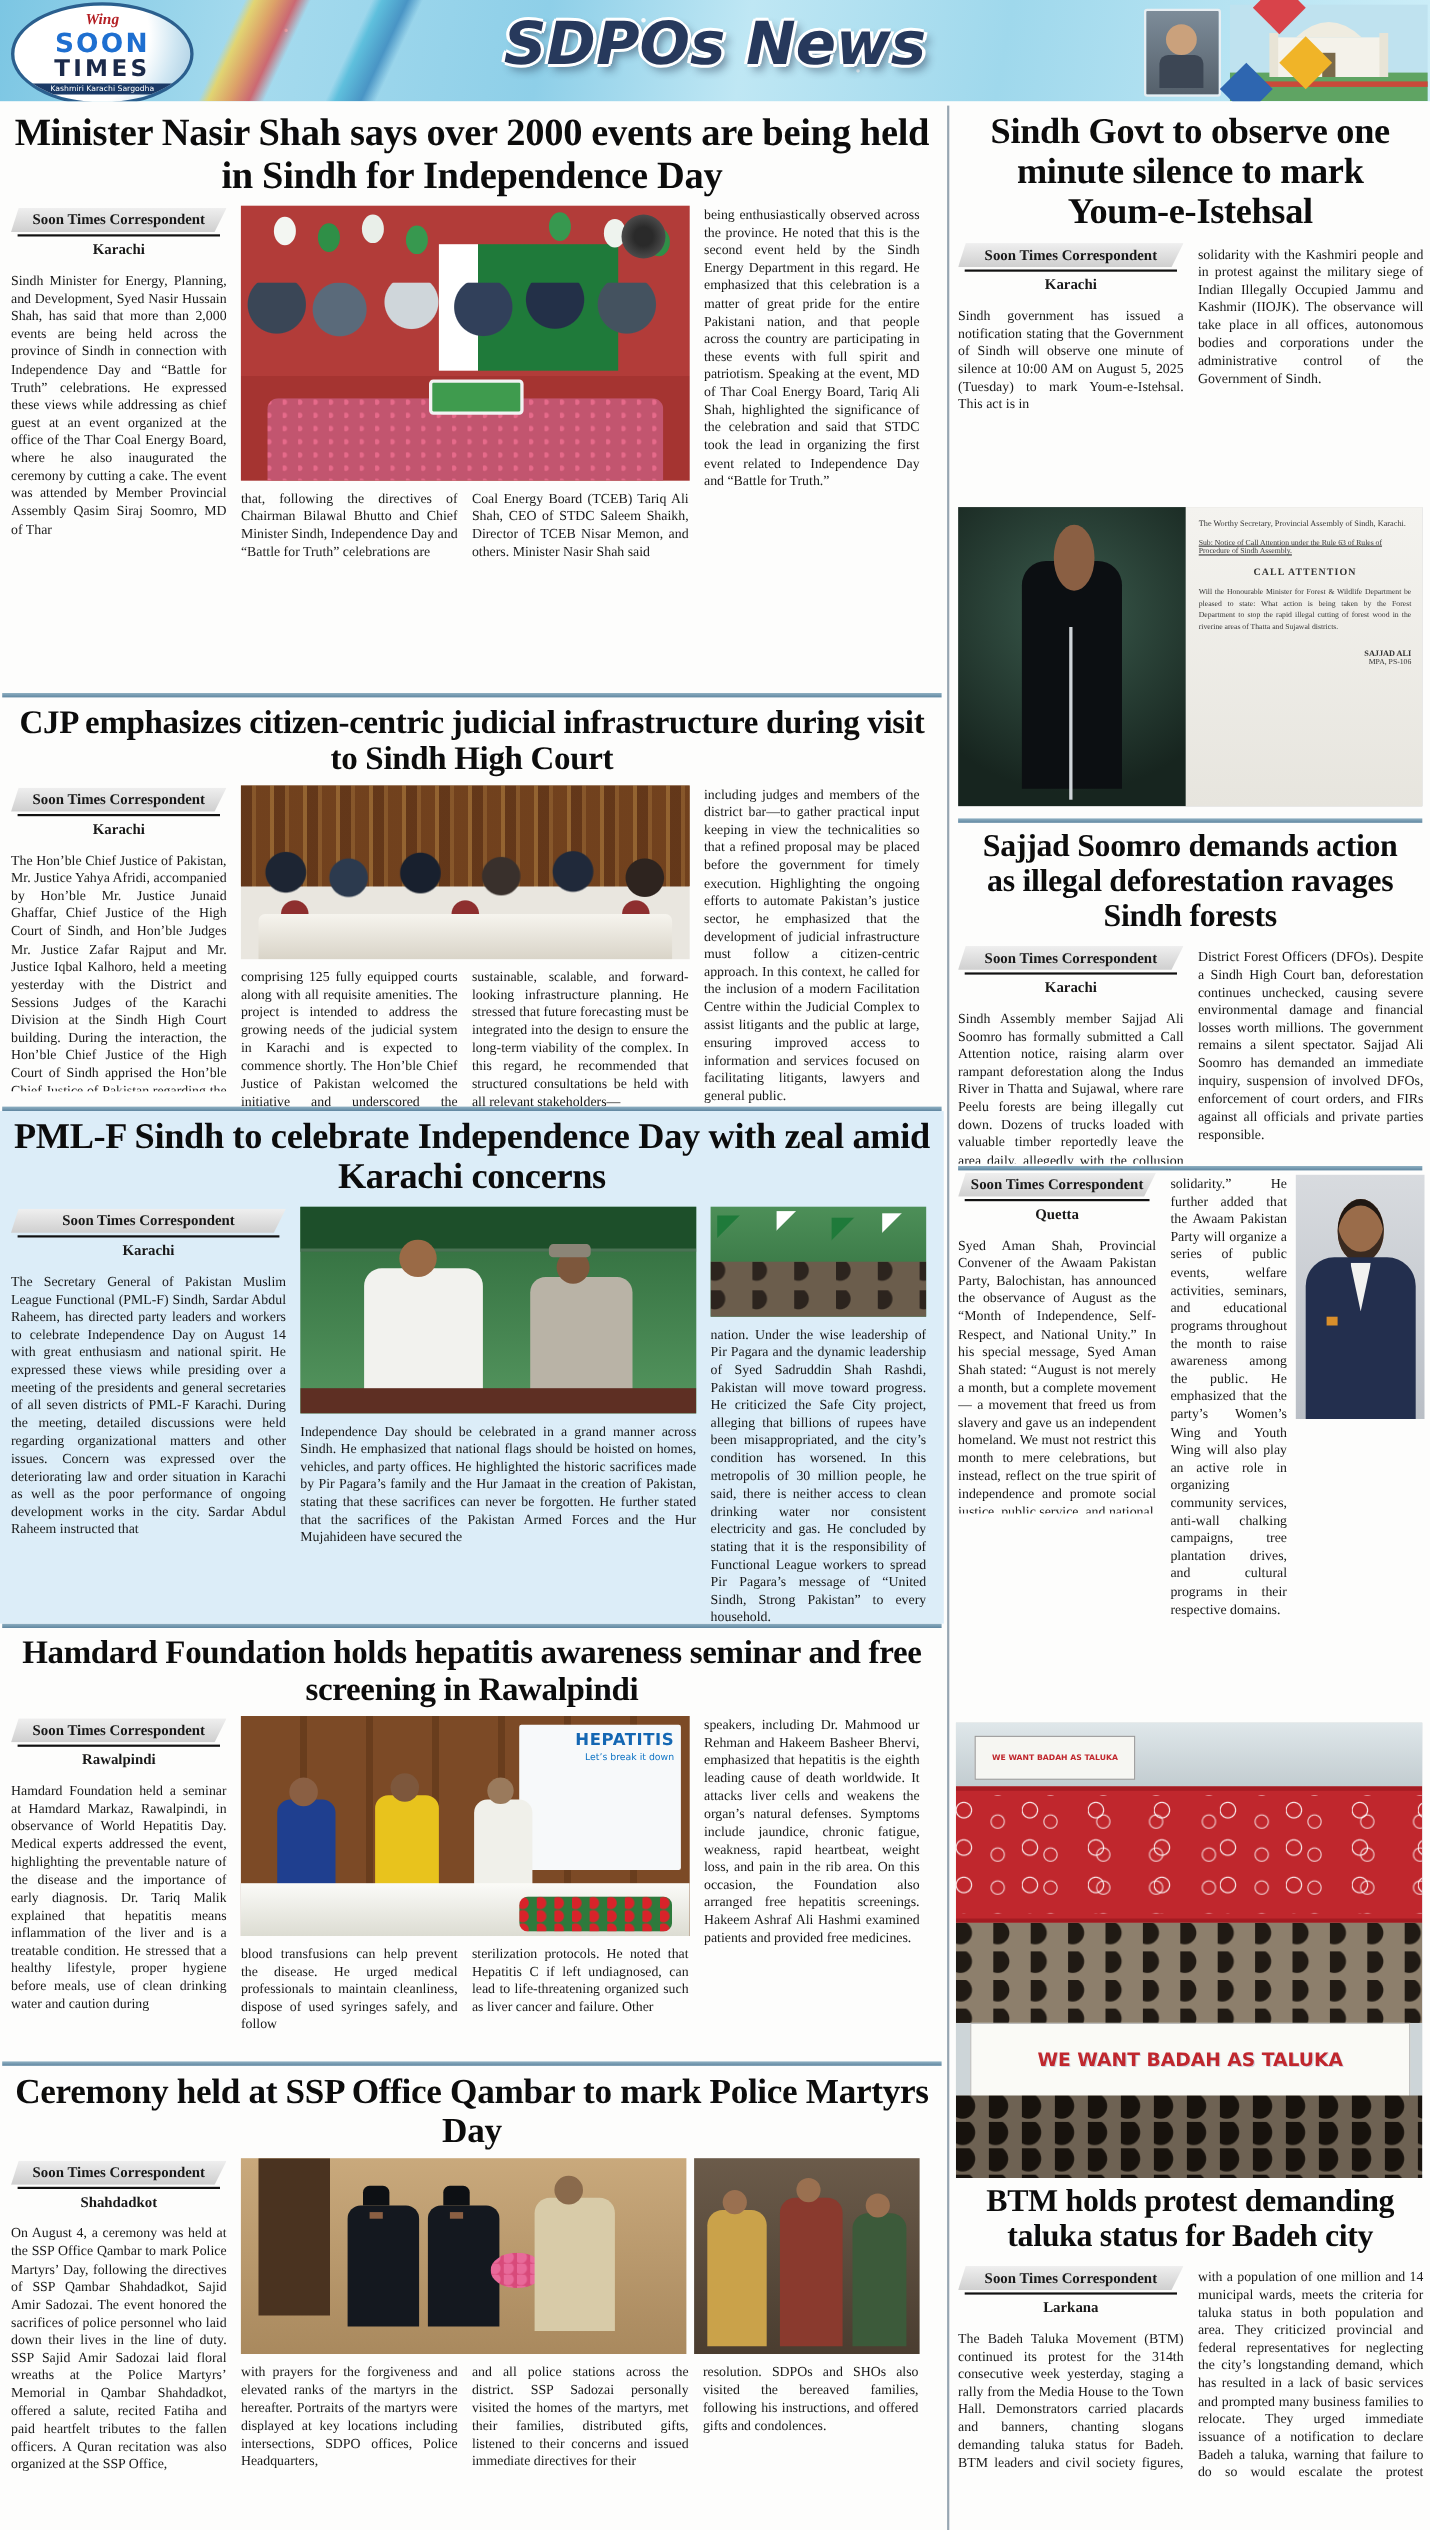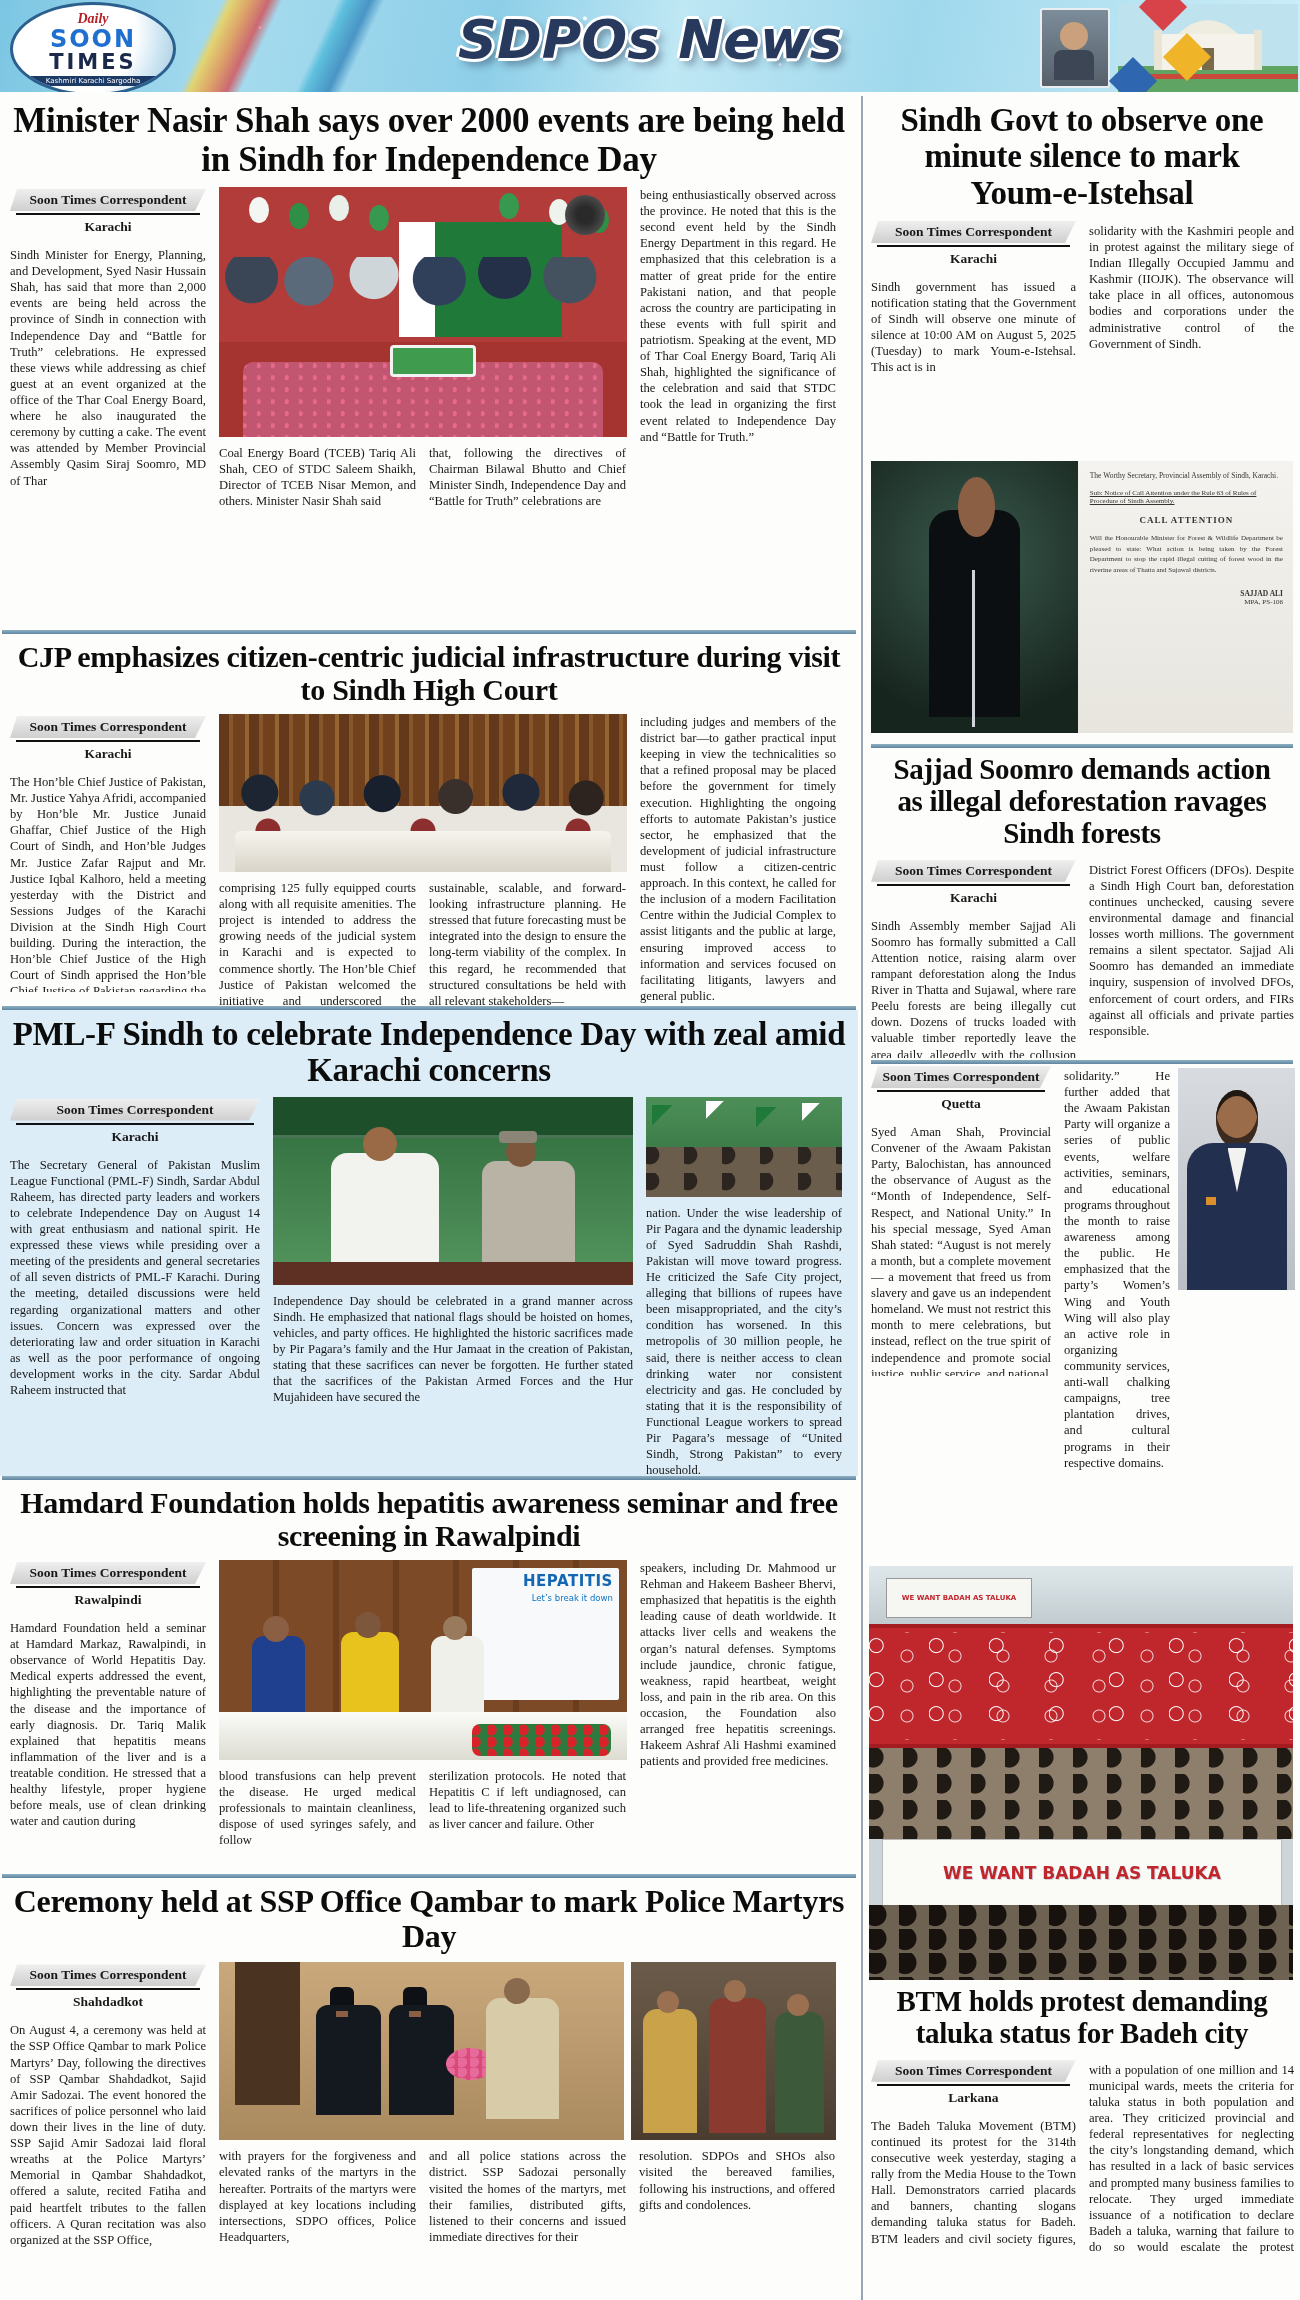--- a/index.html
+++ b/index.html
@@ -186,21 +186,21 @@
   .subrow{display:flex;gap:13px;margin-top:8px;}
 </style>
 </head>
 <body>
 
 <div class="page">
 
   <header class="masthead">
     <div class="mast-streaks"></div>
     <div class="logo">
-      <div class="logo-daily">Daily</div>
+      <div class="logo-daily">Wing</div>
       <div class="logo-soon">SOON</div>
       <div class="logo-times">TIMES</div>
       <div class="logo-cities">Kashmiri  Karachi  Sargodha</div>
 
     </div>
     <div class="mast-title">SDPOs News</div>
     <div class="mast-art">
       <div class="portrait"></div>
       <svg class="mazar" width="180" height="88" viewBox="0 0 180 88">
         <rect x="0" y="0" width="180" height="88" fill="#bfe2ef"></rect>
@@ -236,22 +236,22 @@
         <div class="w408">
           <div class="photo ph-minister" style="width:408px;height:250px">
             <div class="flag"></div>
             <div class="balloons"></div>
             <div class="fan"></div>
             <div class="people"></div>
             <div class="table"></div>
             <div class="cake"></div>
           </div>
           <div class="subrow">
+            <div class="btxt" style="width:197px;height:134px">that, following the directives of Chairman Bilawal Bhutto and Chief Minister Sindh, Independence Day and “Battle for Truth” celebrations are</div>
             <div class="btxt" style="width:197px;height:134px">Coal Energy Board (TCEB) Tariq Ali Shah, CEO of STDC Saleem Shaikh, Director of TCEB Nisar Memon, and others. Minister Nasir Shah said</div>
-            <div class="btxt" style="width:197px;height:134px">that, following the directives of Chairman Bilawal Bhutto and Chief Minister Sindh, Independence Day and “Battle for Truth” celebrations are</div>
           </div>
         </div>
         <div class="w196">
           <div class="btxt" style="height:398px">being enthusiastically observed across the province. He noted that this is the second event held by the Sindh Energy Department in this regard. He emphasized that this celebration is a matter of great pride for the entire Pakistani nation, and that people across the country are participating in these events with full spirit and patriotism. Speaking at the event, MD of Thar Coal Energy Board, Tariq Ali Shah, highlighted the significance of the celebration and said that STDC took the lead in organizing the first event related to Independence Day and “Battle for Truth.”</div>
         </div>
       </div>
     </section>
 
     <div class="hdiv"></div>
 

